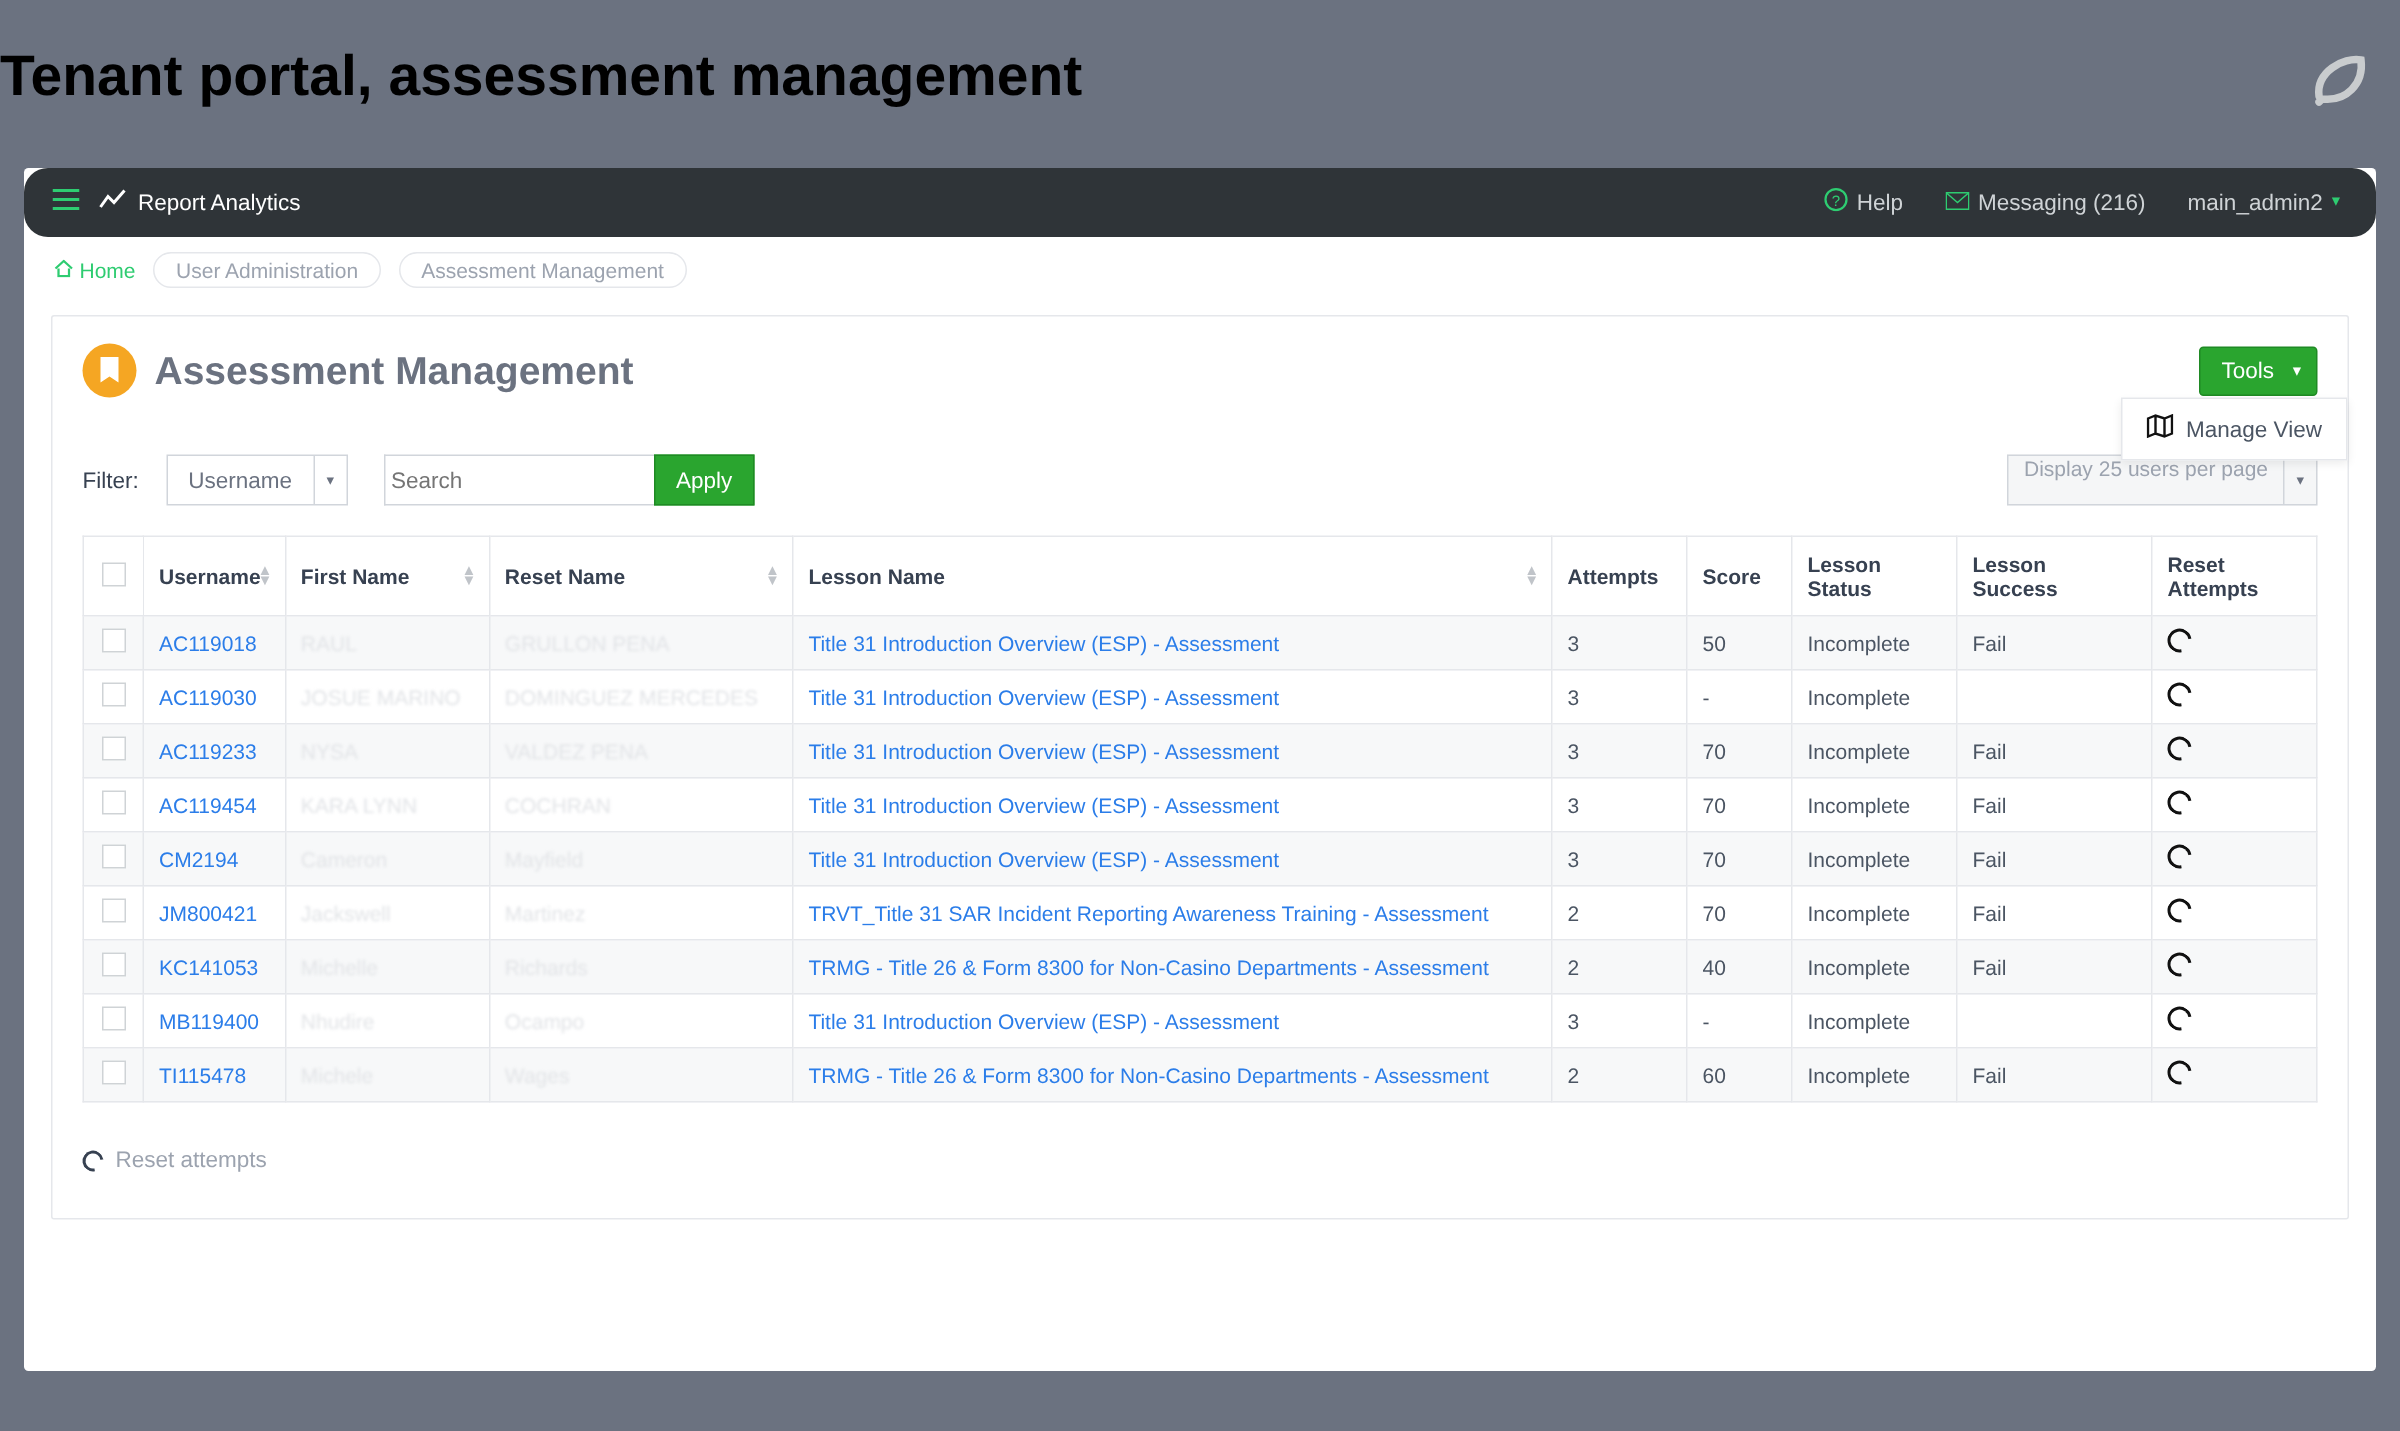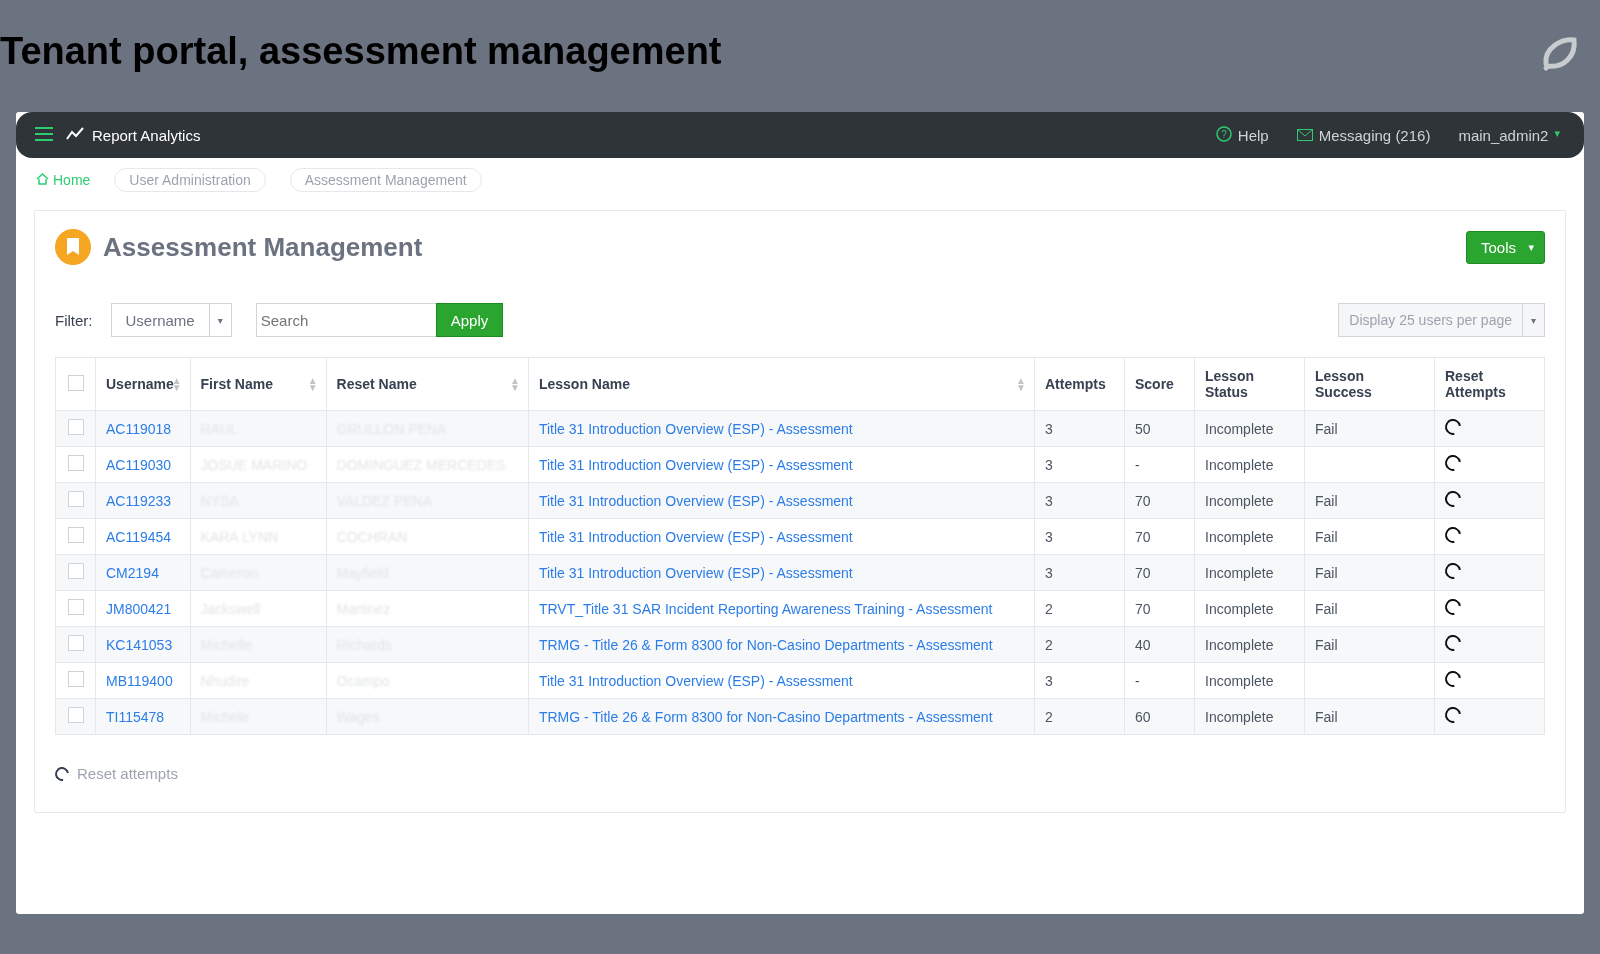--- a/index.html
+++ b/index.html
@@ -15,21 +15,21 @@
   
   .topbar { background: #2f3438; color: #cfd3d6; height: 46px; display: flex; align-items: center; padding: 0 10px; font-size: 15px; border-radius: 16px; }
   .topbar .hamburger { color: #2ecc71; width: 36px; text-align: center; cursor: pointer; }
   .topbar .chart-icon { color: #fff; margin: 0 8px 0 4px; }
   .topbar .brand { color: #fff; font-weight: 400; }
   .topbar .spacer { flex: 1; }
   .topbar .top-link { margin: 0 14px; display: flex; align-items: center; gap: 6px; cursor: pointer; }
   .topbar .top-link .ico { color: #2ecc71; }
   .topbar .user { margin: 0 14px; display: flex; align-items: flex-start; gap: 6px; cursor: pointer; }
   
-  .breadcrumb-row { padding: 10px 20px; display: flex; align-items: center; gap: 16px; font-size: 14px; color: #9ca3af; }
+  .breadcrumb-row { padding: 10px 20px; display: flex; align-items: center; gap: 4px; font-size: 14px; color: #9ca3af; }
   .breadcrumb-home { color: #2ecc71; display: flex; align-items: center; gap: 4px; cursor: pointer; }
   .crumb-pill { border: 1px solid #e5e7eb; border-radius: 14px; padding: 3px 14px; margin-left: 8px; background: #fff; color: #9ca3af; cursor: pointer; }
   
   .panel { margin: 8px 18px; border: 1px solid #e5e7eb; border-radius: 2px; padding: 18px 20px 30px 20px; position: relative; }
   
   .panel-header { display: flex; align-items: center; }
   .badge-icon { width: 36px; height: 36px; border-radius: 50%; background: #f5a623; display: flex; align-items: center; justify-content: center; margin-right: 12px; }
   .panel-title { font-size: 26px; font-weight: 700; color: #6b7280; }
   .panel-spacer { flex: 1; }
   .tools-btn { background: #2aa52f; color: #fff; border: 1px solid #1f8a24; padding: 7px 28px 7px 14px; border-radius: 3px; font-size: 15px; position: relative; cursor: pointer; }
@@ -39,21 +39,21 @@
   
   .filter-row { display: flex; align-items: center; margin-top: 38px; }
   .filter-label { color: #374151; font-size: 15px; margin-right: 18px; }
   .select-box { border: 1px solid #d1d5db; height: 34px; display: flex; align-items: center; }
   .select-box .sel-text { padding: 0 14px; color: #6b7280; font-size: 15px; }
   .select-box .sel-caret { border-left: 1px solid #d1d5db; width: 22px; height: 100%; display: flex; align-items: center; justify-content: center; font-size: 10px; color: #6b7280; cursor: pointer; }
   .search-wrap { display: flex; margin-left: 24px; }
   .search-input { border: 1px solid #d1d5db; border-right: none; height: 34px; width: 180px; padding: 0 4px; font-size: 15px; color: #6b7280; outline: none; }
   .apply-btn { background: #2aa52f; color: #fff; border: 1px solid #1f8a24; height: 34px; padding: 0 14px; font-size: 15px; cursor: pointer; }
   .filter-spacer { flex: 1; }
-  .display-select { border: 1px solid #d1d5db; height: 34px; display: flex; align-items: center; background: #f5f6f7; }
+  .display-select { border: 1px solid #d1d5db; height: 34px; display: flex; align-items: flex-start; background: #f5f6f7; }
   .display-select .sel-text { padding: 0 10px; color: #9ca3af; font-size: 14px; }
   .display-select .sel-caret { border-left: 1px solid #d1d5db; width: 22px; height: 100%; display: flex; align-items: center; justify-content: center; font-size: 10px; color: #6b7280; cursor: pointer; }
   
   table { width: 100%; border-collapse: collapse; margin-top: 20px; font-size: 14px; }
   thead th { text-align: left; padding: 10px 10px; border: 1px solid #e5e7eb; color: #374151; font-weight: 600; background: #fff; position: relative; }
   thead th .sort { position: absolute; right: 8px; top: 50%; transform: translateY(-50%); font-size: 10px; color: #c0c4c9; line-height: 7px; }
   tbody td { border: 1px solid #e5e7eb; padding: 8px 10px; color: #4b5563; }
   tbody tr:nth-child(odd) { background: #f7f8f9; }
   td a, .link-text { color: #2b7de9; text-decoration: none; cursor: pointer; }
   .blur-text { color: #e2e4e7; filter: blur(1px); user-select: none; }
@@ -137,20 +137,28 @@
         <svg width="18" height="20" viewBox="0 0 18 20">
             <path d="M3 1h12v17l-6-4-6 4z" fill="#fff"></path>
           </svg>
       </span>
       <span class="panel-title">Assessment Management</span>
       <span class="panel-spacer"></span>
       <button class="tools-btn">
         <span>Tools</span>
         <span class="chev">▾</span>
       </button>
+      <div class="manage-view-pop">
+        <span>
+          <svg width="18" height="16" viewBox="0 0 18 16">
+              <path d="M1 3l5-2 6 2 5-2v12l-5 2-6-2-5 2z M6 1v12 M12 3v12" fill="none" stroke="#111" stroke-width="1.6"></path>
+            </svg>
+        </span>
+        <span>Manage View</span>
+      </div>
     </div>
 
     <div class="filter-row">
       <span class="filter-label">Filter:</span>
       <div class="select-box">
         <span class="sel-text">Username</span>
         <span class="sel-caret">▾</span>
       </div>
       <div class="search-wrap">
         <input class="search-input" placeholder="Search" style="">

